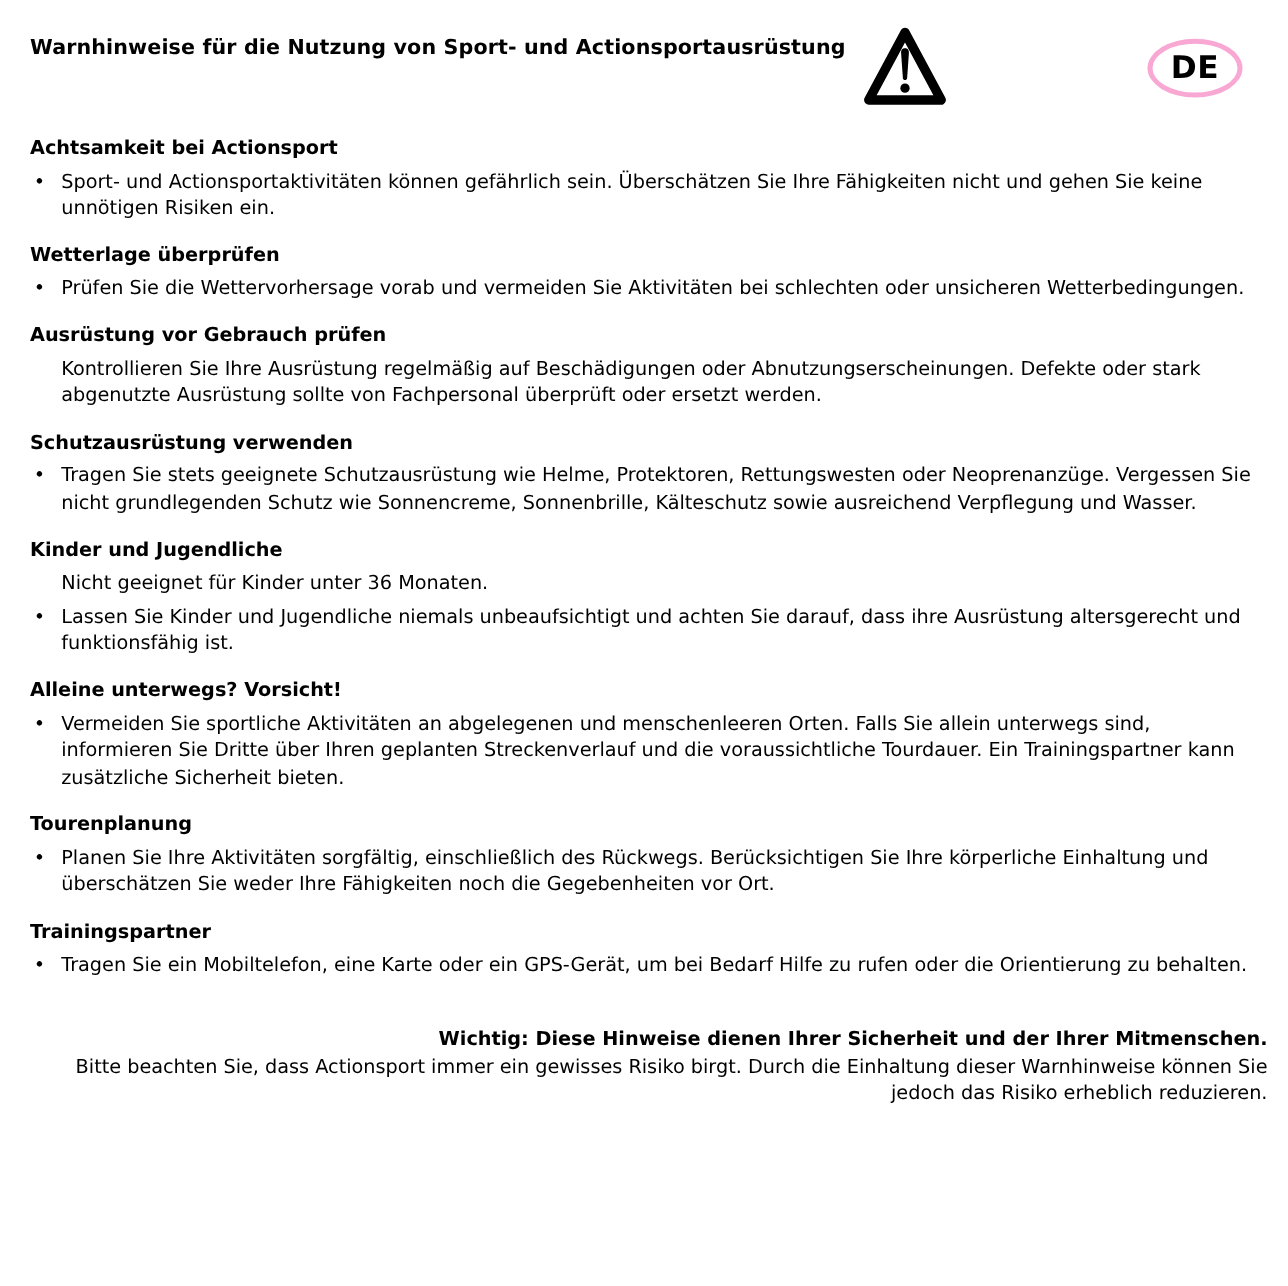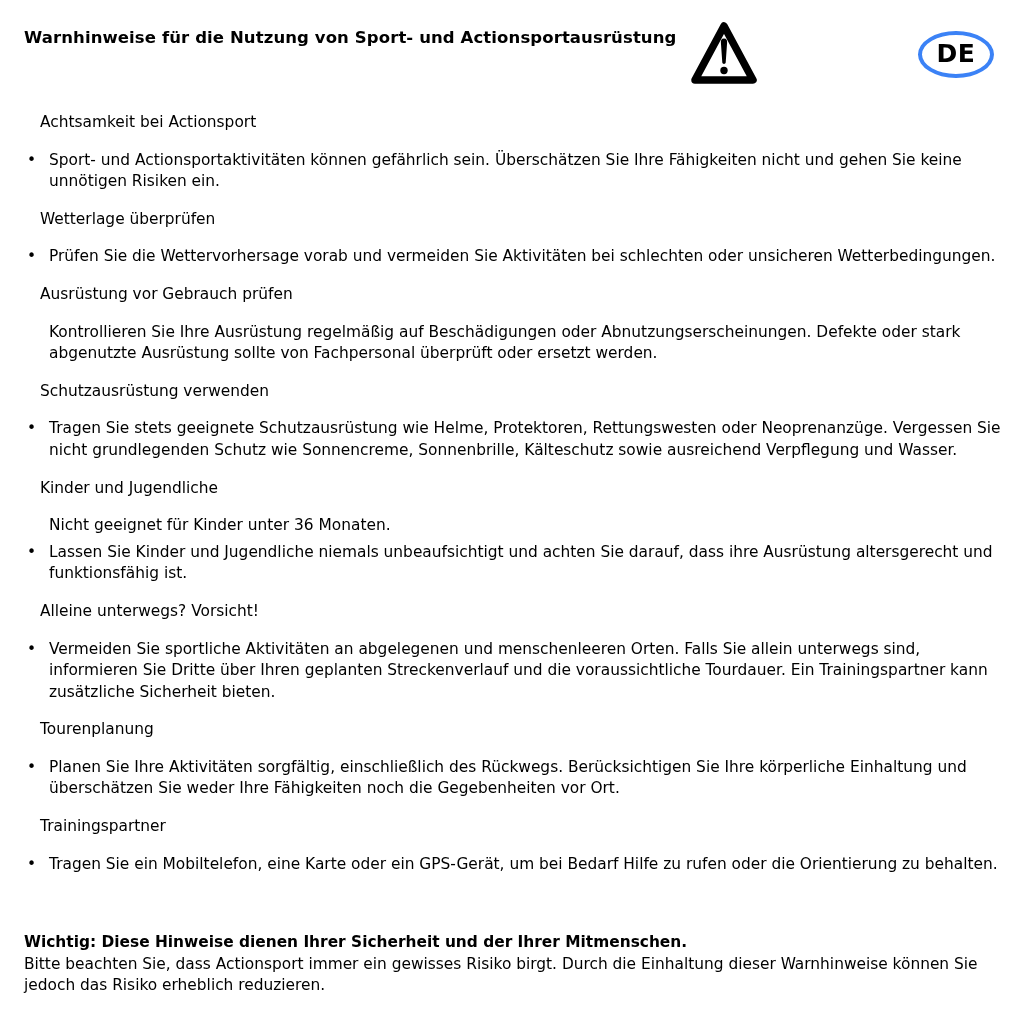--- a/index.html
+++ b/index.html
@@ -43,58 +43,58 @@
     width: 68px;
     height: 68px;
   }
   .warn-icon svg { display: block; width: 100%; height: 100%; }
   .lang-badge {
     position: absolute;
     left: 894px;
     top: 31px;
     width: 68px;
     height: 39px;
-    border: 4px solid #3b82f6;
+    border: 4px solid #f9a8d4;
     border-radius: 50%;
     display: flex;
     align-items: center;
     justify-content: center;
   }
   .lang-badge span {
     font-size: 25px;
     font-weight: bold;
     letter-spacing: 0.5px;
     transform: translateY(-1px);
   }
   
   .content {
     margin-top: 12px;
     font-size: 15.4px;
     line-height: 21.6px;
     max-width: 990px;
   }
   .section { margin: 0 0 16px 0; }
   .section h2 {
-    margin: 16px;
+    margin: 0;
     font-size: 15.4px;
     line-height: 21.6px;
-    font-weight: normal;
+    font-weight: bold;
   }
   .item {
     position: relative;
     padding-left: 20px;
   }
   .item p { margin: 5px; }
   .item .marker {
     position: absolute;
     left: 3px;
     top: 0;
   }
   
-  .footer-note { margin-top: 57px; }
+  .footer-note { margin-top: 38px; text-align: right; }
   .footer-note h2 {
     margin: 0;
     font-size: 15.4px;
     line-height: 21.6px;
     font-weight: bold;
   }
   .footer-note p { margin: 0; }
 </style>
 </head>
 <body>

